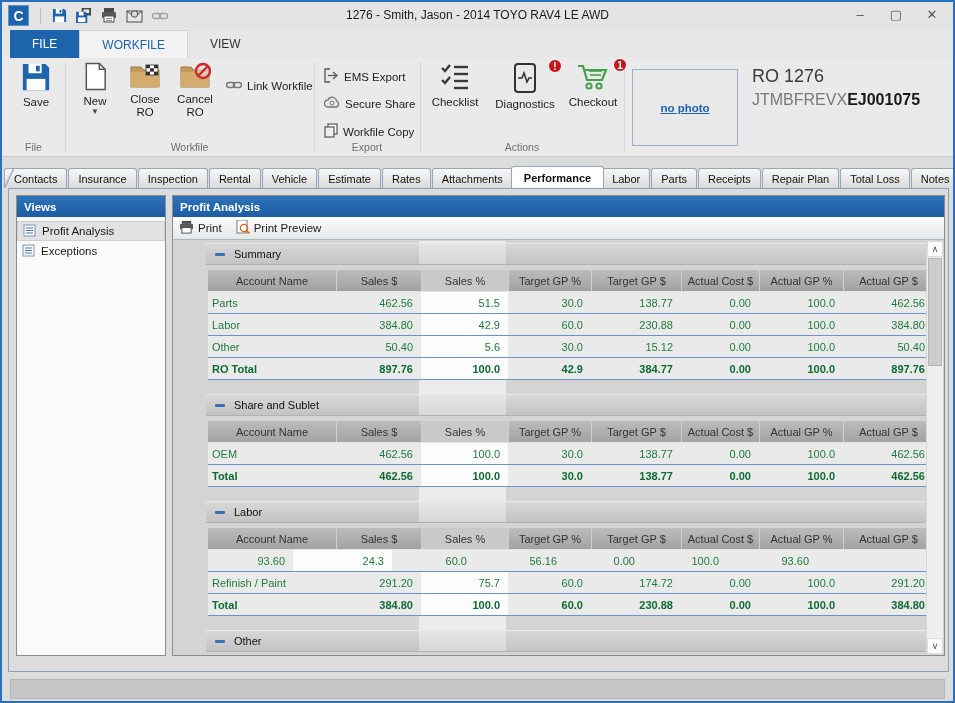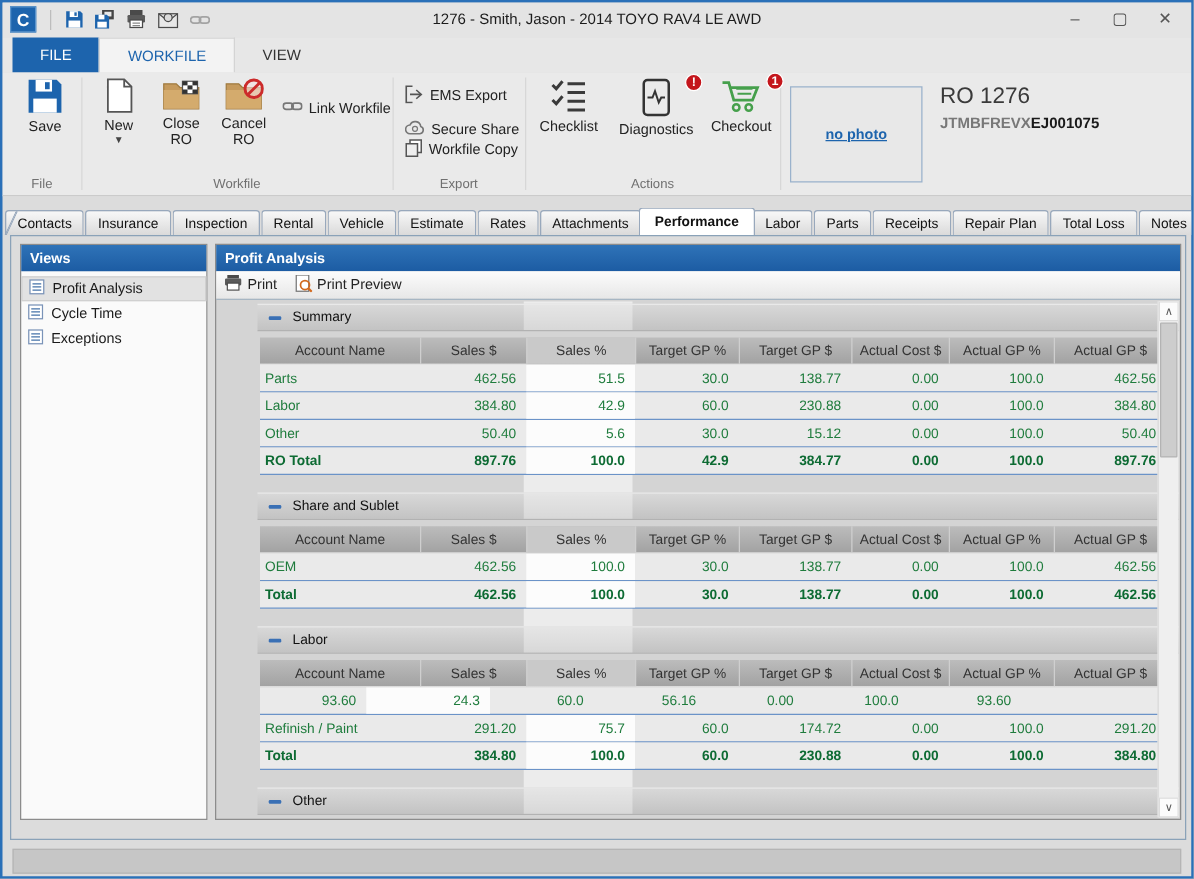--- a/index.html
+++ b/index.html
@@ -36,21 +36,21 @@
   .caret { font-size:8px; color:#444; line-height:8px; }
   .small-btn { position:absolute; display:flex; align-items:center; gap:5px; font-size:11.5px; color:#222; }
   .badge { position:absolute; width:14px; height:14px; border-radius:50%; background:#c4161c; color:#fff;
     font-size:10px; font-weight:bold; display:flex; align-items:center; justify-content:center;
     border:1px solid #fff; }
   .photo-box { position:absolute; left:630px; top:11px; width:106px; height:77px; background:#e8e8e8;
     border:1px solid #9ab2cc; display:flex; align-items:center; justify-content:center; }
   .no-photo { color:#1d64ad; font-size:11.5px; text-decoration:underline; font-weight:bold; }
   .ro-block { position:absolute; left:750px; top:8px; }
   .ro-num { font-size:18px; color:#3a3a3a; }
-  .vin { font-size:12px; margin-top:4px; color:#787878;font-weight:bold; }
+  .vin { font-size:16px; margin-top:4px; color:#787878; }
   .vin b { color:#1a1a1a; }
   
   .tabstrip { position:absolute; left:6px; top:164px; right:6px; height:22px; display:flex; align-items:flex-end; }
   .tab-stub { width:20px; height:19px; background:linear-gradient(#f6f6f6,#dcdcdc);
     border:1px solid #98a8bc; border-bottom:none; transform:skewX(-25deg); margin-right:-6px;
     border-radius:3px 3px 0 0; }
   .ptab { height:20px; padding:0 9px; font-size:11px; color:#111; background:linear-gradient(#f8f8f8,#dadada);
     border:1px solid #98a8bc; border-bottom:none; border-radius:3px 3px 0 0; display:flex;
     align-items:center; margin-right:1px; white-space:nowrap; }
   .ptab.active { background:#fff; font-weight:bold; height:22px; z-index:3; padding:0 12px;
@@ -241,21 +241,21 @@
           </svg></span>
       <span>EMS Export</span>
     </div>
     <div class="small-btn" style="left:322px;top:38px">
       <span><svg width="16" height="13" viewBox="0 0 16 13">
             <path d="M4 11a3.5 3.5 0 010-7 4.5 4.5 0 018.6 1.2A3 3 0 0112 11z" fill="none" stroke="#777" stroke-width="1.3"></path>
             <circle cx="8" cy="7" r="2" fill="none" stroke="#777"></circle>
           </svg></span>
       <span>Secure Share</span>
     </div>
-    <div class="small-btn" style="left:322px;top:53px">
+    <div class="small-btn" style="left:322px;top:65px">
       <span><svg width="14" height="15" viewBox="0 0 14 15">
             <rect x="4" y="1" width="9" height="10" fill="#fff" stroke="#555" stroke-width="1.2"></rect>
             <rect x="1" y="4" width="9" height="10" fill="#eee" stroke="#555" stroke-width="1.2"></rect>
           </svg></span>
       <span>Workfile Copy</span>
     </div>
     <div class="group-label" style="left:312px;width:106px">Export</div>
 
     <div class="big-btn" style="left:428px;width:50px">
       <div class="ic">
@@ -340,29 +340,20 @@
               </svg></span>
             <span>Profit Analysis</span>
           </div>
           <div class="side-item">
             <span><svg width="13" height="13" viewBox="0 0 13 13">
                 <rect x="1" y="1" width="11" height="11" fill="#fff" stroke="#7a93b8"></rect>
                 <line x1="3" y1="4" x2="10" y2="4" stroke="#4472a8"></line>
                 <line x1="3" y1="6.5" x2="10" y2="6.5" stroke="#4472a8"></line>
                 <line x1="3" y1="9" x2="10" y2="9" stroke="#4472a8"></line>
               </svg></span>
-            <span>Cycle Time</span>
-          </div>
-          <div class="side-item">
-            <span><svg width="13" height="13" viewBox="0 0 13 13">
-                <rect x="1" y="1" width="11" height="11" fill="#fff" stroke="#7a93b8"></rect>
-                <line x1="3" y1="4" x2="10" y2="4" stroke="#4472a8"></line>
-                <line x1="3" y1="6.5" x2="10" y2="6.5" stroke="#4472a8"></line>
-                <line x1="3" y1="9" x2="10" y2="9" stroke="#4472a8"></line>
-              </svg></span>
             <span>Exceptions</span>
           </div>
         </div>
     </div>
 
     <div class="panel main">
       <div class="blue-hdr">Profit Analysis</div>
       <div class="toolbar">
         <div class="tool-item">
           <span><svg width="15" height="13" viewBox="0 0 16 14">

